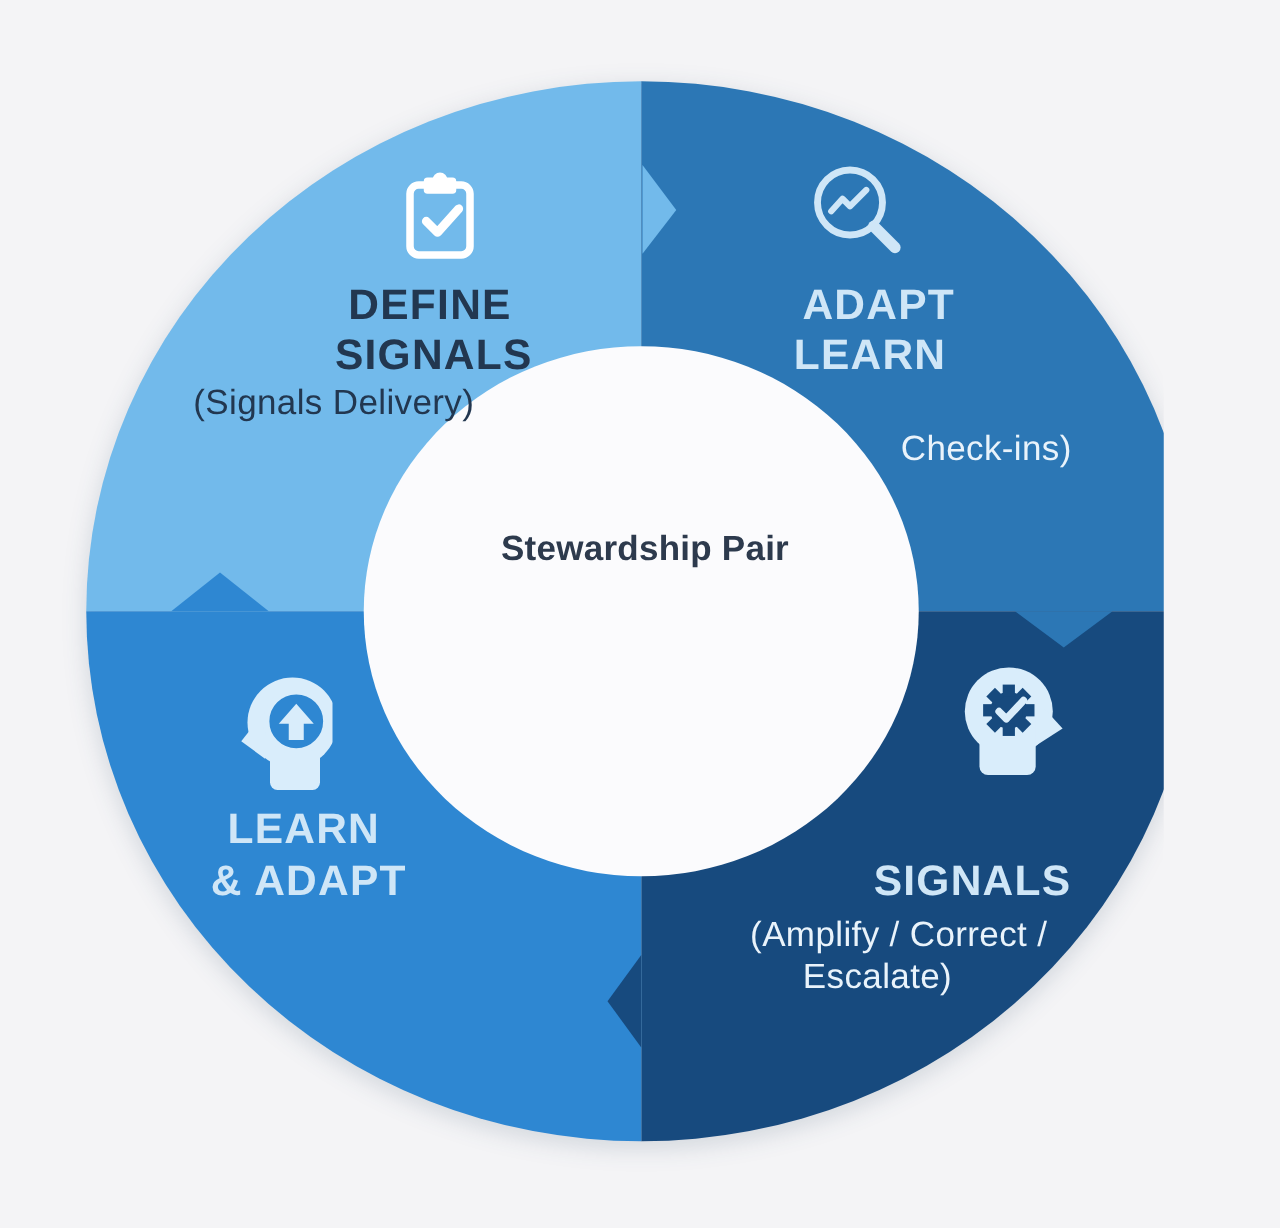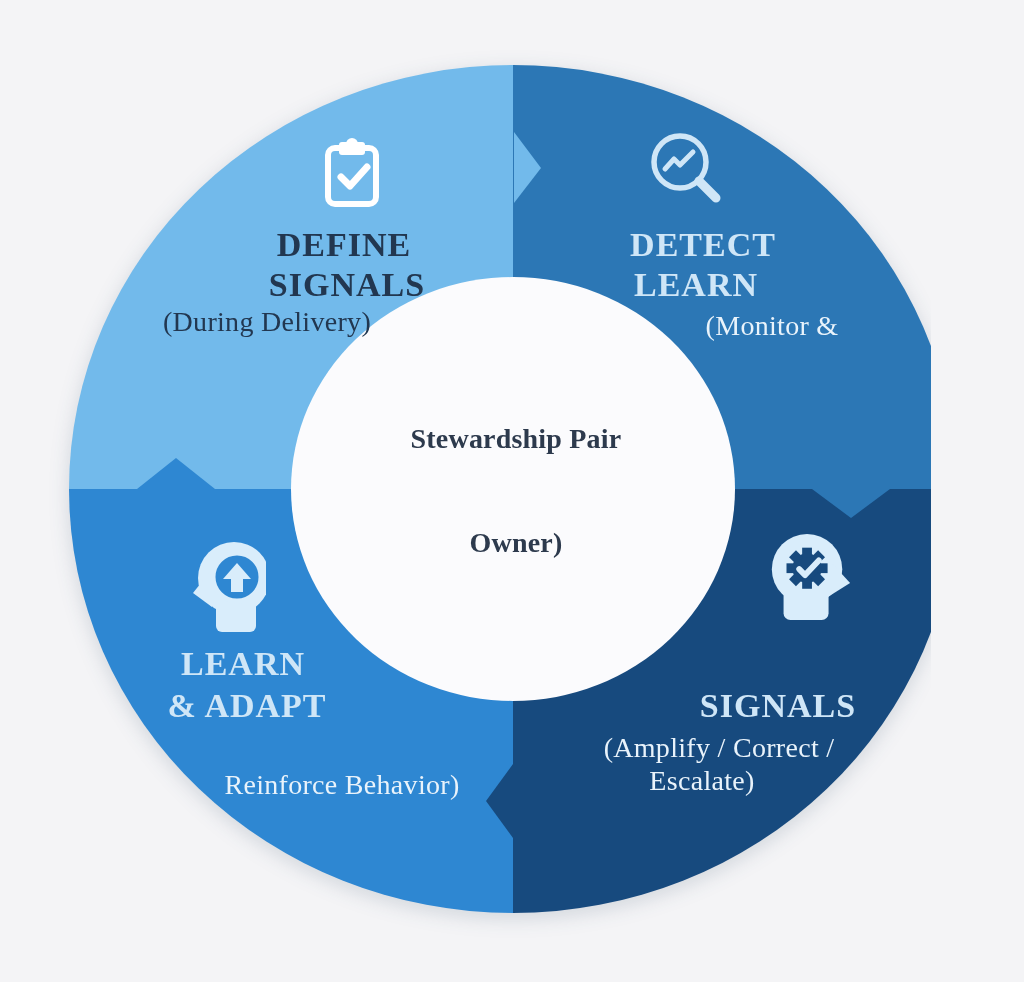--- a/index.html
+++ b/index.html
@@ -1,19 +1,19 @@
 <!DOCTYPE html>
 <html style="--bg: #F4F4F6; --q_tl: #72BAEB; --q_tr: #2C77B5; --q_bl: #2E87D2; --q_br: #174A7E; --center_bg: #FBFBFD; --center_text: #2D3A4D; --text_dark: #223750; --text_light: #CFE6F7; --text_lighter: #E9F3FB; --icon_light: #D9EDFB; --icon_white: #FFFFFF;"><head>
 <meta charset="utf-8">
 <style>
   html,body{margin:0;padding:0;background:#f4f4f6;}
   .stage{
     position:relative;width:931px;height:982px;overflow:hidden;
     background:var(--bg,#F4F4F6);
-    font-family:Liberation Serif, serif;
+    font-family:Liberation Sans, sans-serif;
   }
   .donut{position:absolute;left:0;top:0;filter:drop-shadow(0 5px 10px rgba(25,55,90,.16));}
   .icon{position:absolute;}
   .line{position:absolute;transform:translateX(-50%);white-space:nowrap;line-height:1.1;}
   .h{font-weight:bold;font-size:34px;letter-spacing:1px;}
   .s{font-size:28px;letter-spacing:.3px;font-weight:500;}
   .dark{color:var(--text_dark,#223750);}
   .light{color:var(--text_light,#CFE6F7);}
   .lighter{color:var(--text_lighter,#E9F3FB);}
   .center-line{font-weight:bold;font-size:28px;letter-spacing:.2px;color:var(--center_text,#2D3A4D);}
@@ -74,30 +74,28 @@
         <rect x="39" y="16" width="10" height="10" transform="rotate(225,44,37)"></rect>
         <rect x="39" y="16" width="10" height="10" transform="rotate(270,44,37)"></rect>
         <rect x="39" y="16" width="10" height="10" transform="rotate(315,44,37)"></rect>
       </g>
     </g>
     <path d="M36,38 l6,6 l14,-15" fill="none" stroke="var(--icon_light)" stroke-width="6" stroke-linecap="round" stroke-linejoin="round"></path>
   </svg>
 
   <div class="line h dark" style="left:344px;top:226px">DEFINE</div>
   <div class="line h dark" style="left:347px;top:266px">SIGNALS</div>
-  <div class="line s dark" style="left:267px;top:307px">(During Delivery)</div>
+  <div class="line s dark" style="left:267px;top:307px">(Signals Delivery)</div>
 
-  <div class="line h light" style="left:703px;top:226px">DETECT</div>
+  <div class="line h light" style="left:703px;top:226px">ADAPT</div>
   <div class="line h light" style="left:696px;top:266px">LEARN</div>
-  <div class="line s lighter" style="left:772px;top:311px">(Monitor &amp;</div>
+  <div class="line s lighter" style="left:789px;top:344px">Check-ins)</div>
 
   <div class="line h light" style="left:247px;top:687px">&amp; ADAPT</div>
   <div class="line h light" style="left:243px;top:645px">LEARN</div>
-  <div class="line s lighter" style="left:342px;top:770px">Reinforce Behavior)</div>
 
   <div class="line h light" style="left:778px;top:687px">SIGNALS</div>
   <div class="line s lighter" style="left:719px;top:733px">(Amplify / Correct /</div>
   <div class="line s lighter" style="left:702px;top:766px">Escalate)</div>
 
   <div class="line center-line" style="left:516px;top:424px">Stewardship Pair</div>
-  <div class="line center-line" style="left:516px;top:528px">Owner)</div>
 
 </div>
 
 </body></html>

